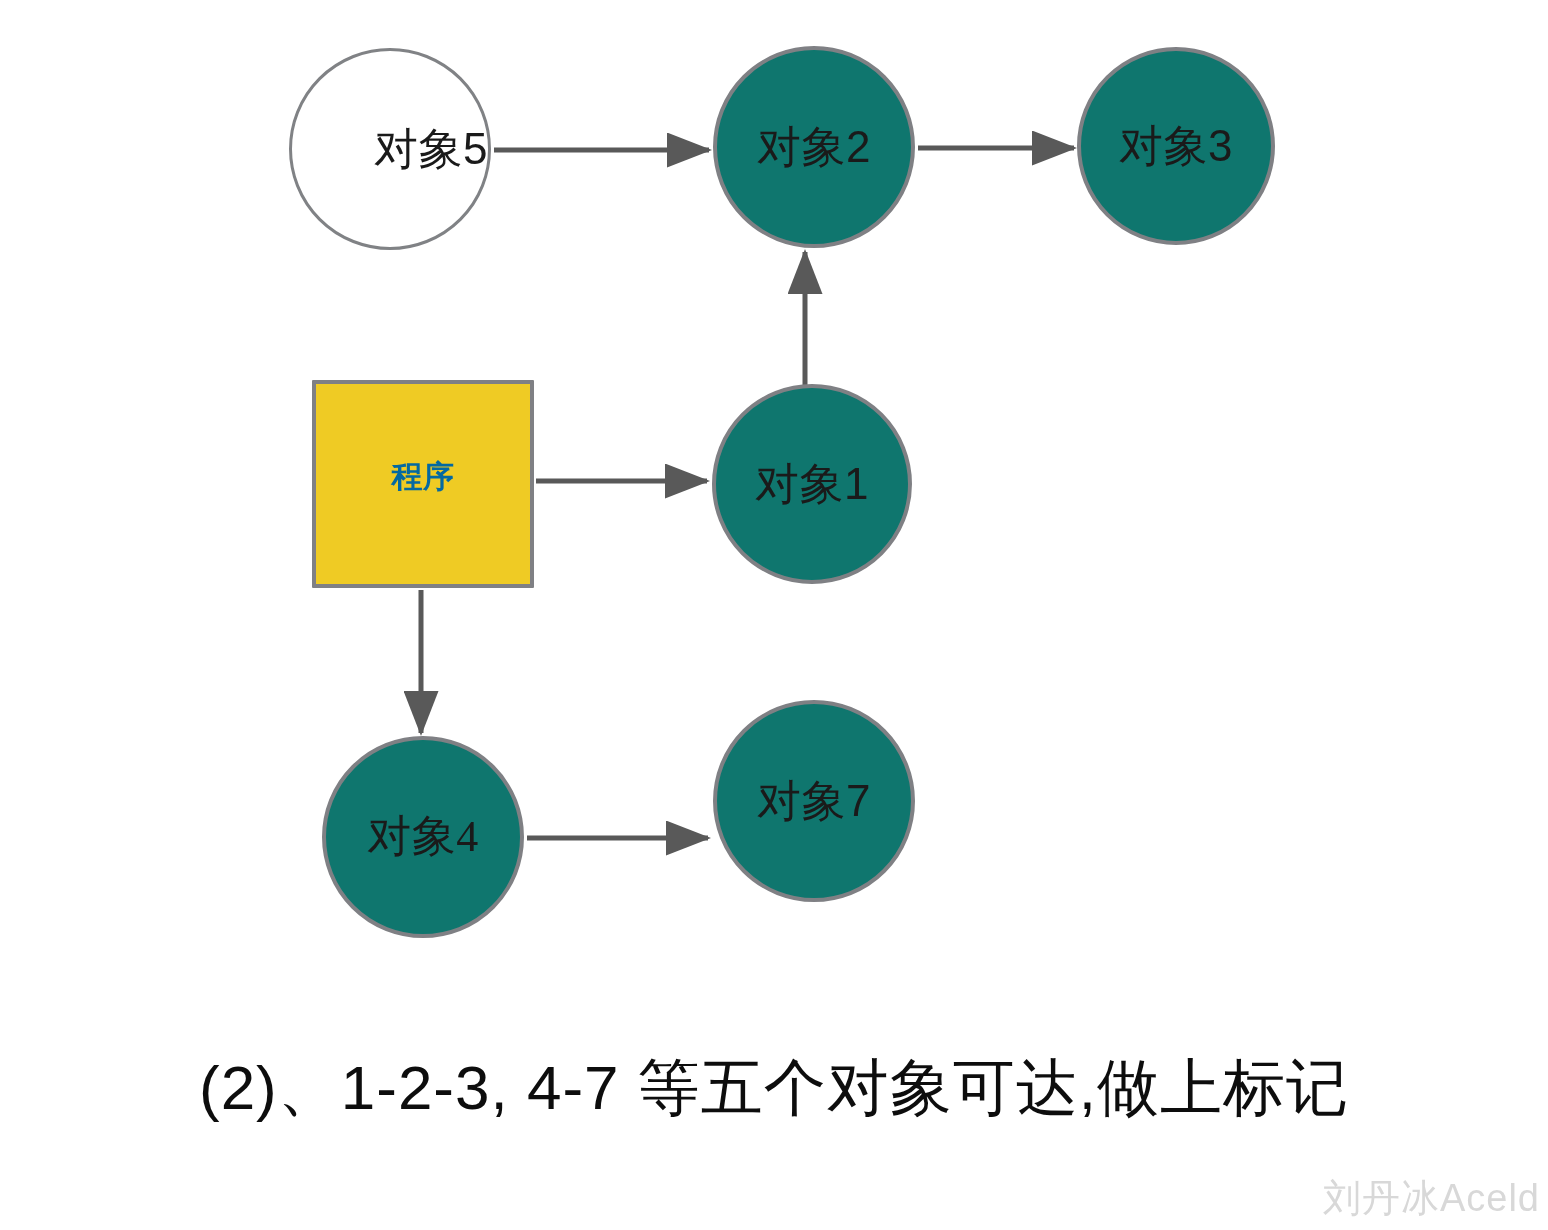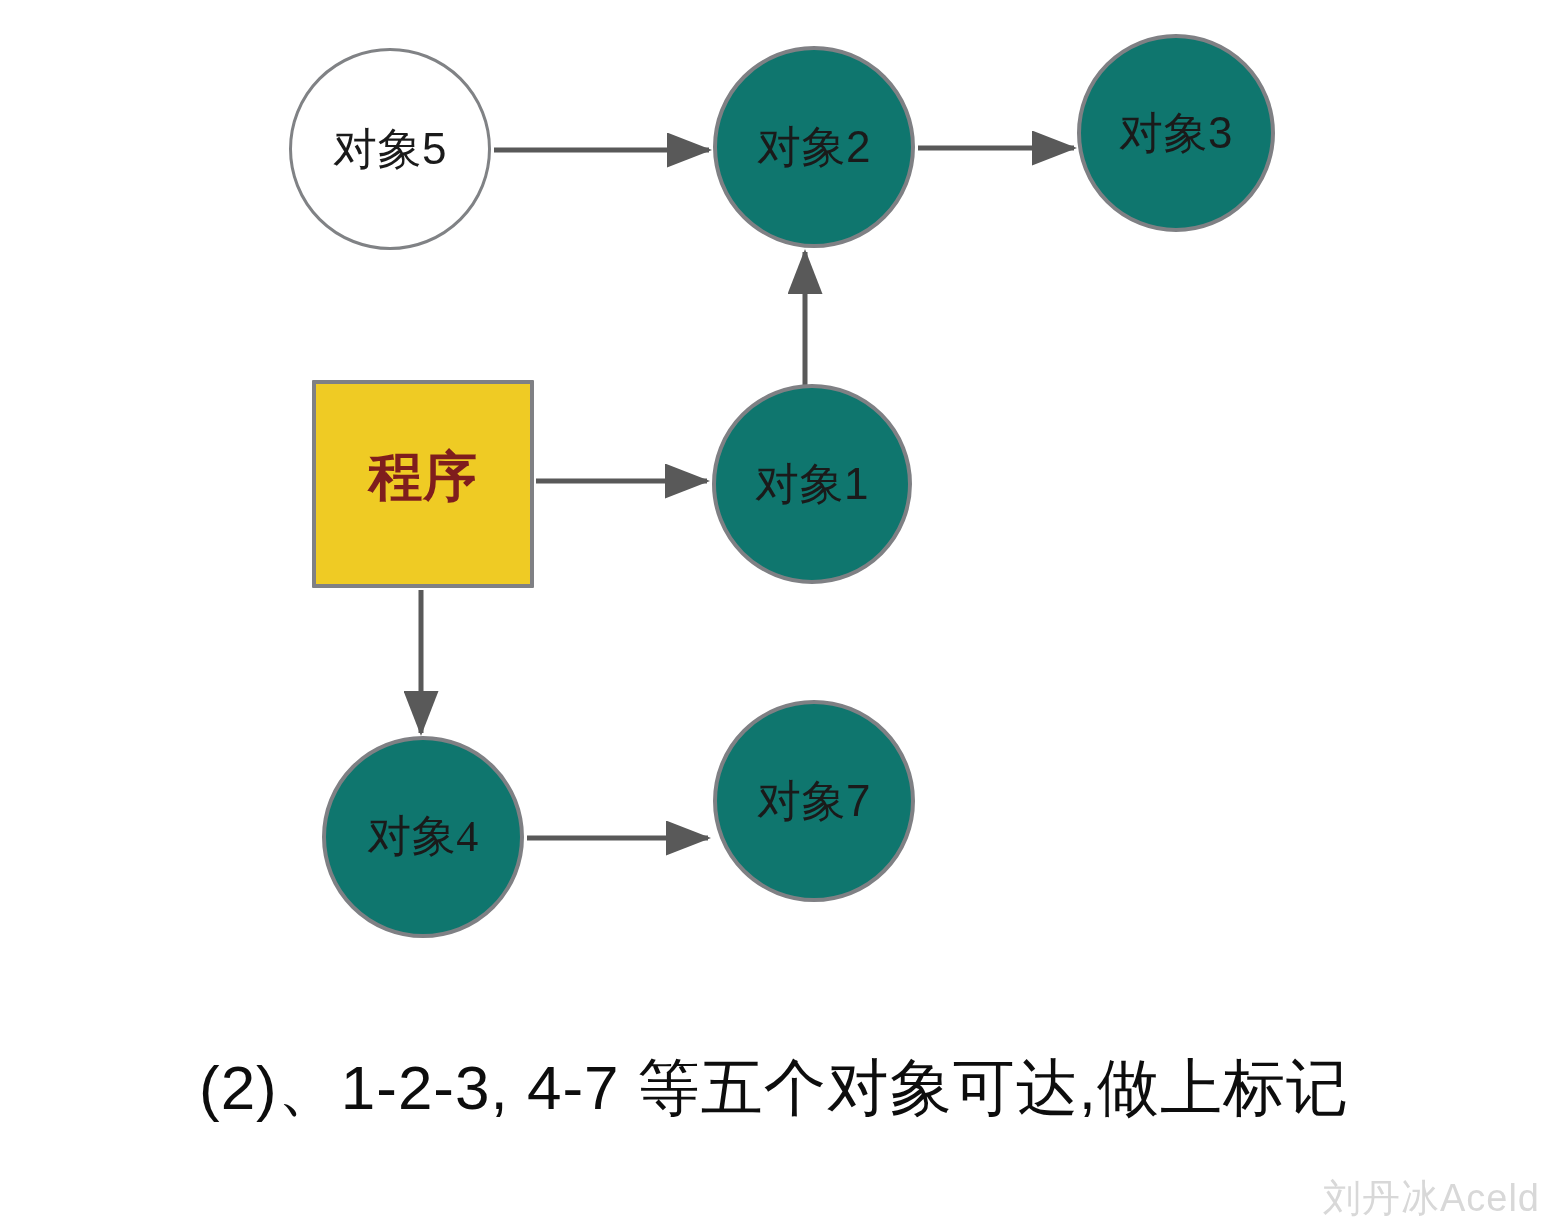--- a/index.html
+++ b/index.html
@@ -59,22 +59,22 @@
     font-size: 44px;
   }
   .node-square {
     background: #EFCB24;
     border: 4px solid #7f8084;
     border-radius: 1px;
     align-items: center;
     justify-content: center;
   }
   .node-square .node-label {
-    color: #7f1d1d;
-    font-size: 54px;
+    color: #0369a1;
+    font-size: 31px;
     font-weight: bold;
     position: relative;
     top: -8px;
   }
   #caption {
     position: absolute;
     left: 0;
     top: 1038px;
     width: 1548px;
     text-align: center;
@@ -113,29 +113,29 @@
 
     <line x1="805" y1="385" x2="805" y2="252" stroke="#595959" stroke-width="5" marker-end="url(#arrowhead)"></line>
 
     <line x1="536" y1="481" x2="707" y2="481" stroke="#595959" stroke-width="5" marker-end="url(#arrowhead)"></line>
 
     <line x1="421" y1="590" x2="421" y2="733" stroke="#595959" stroke-width="5" marker-end="url(#arrowhead)"></line>
 
     <line x1="527" y1="838" x2="708" y2="838" stroke="#595959" stroke-width="5" marker-end="url(#arrowhead)"></line>
   </svg>
 
-  <div class="node node-circle circle-unmarked" id="node-obj5" style="left:289px; top:48px; width:202px; height:202px;">
+  <div class="node node-circle circle-unmarked" id="node-obj5" style="left:289px; top:48px; width:202px; height:202px;justify-content:flex-end;">
     <span class="node-label">对象5</span>
   </div>
 
   <div class="node node-circle circle-marked" id="node-obj2" style="left:713px; top:46px; width:202px; height:202px;">
     <span class="node-label">对象2</span>
   </div>
 
-  <div class="node node-circle circle-marked" id="node-obj3" style="left:1077px; top:34px; width:198px; height:198px;">
+  <div class="node node-circle circle-marked" id="node-obj3" style="left:1077px; top:47px; width:198px; height:198px;">
     <span class="node-label">对象3</span>
   </div>
 
   <div class="node node-square" id="node-program" style="left:312px; top:380px; width:222px; height:208px;">
     <span class="node-label">程序</span>
   </div>
 
   <div class="node node-circle circle-marked" id="node-obj1" style="left:712px; top:384px; width:200px; height:200px;">
     <span class="node-label">对象1</span>
   </div>

